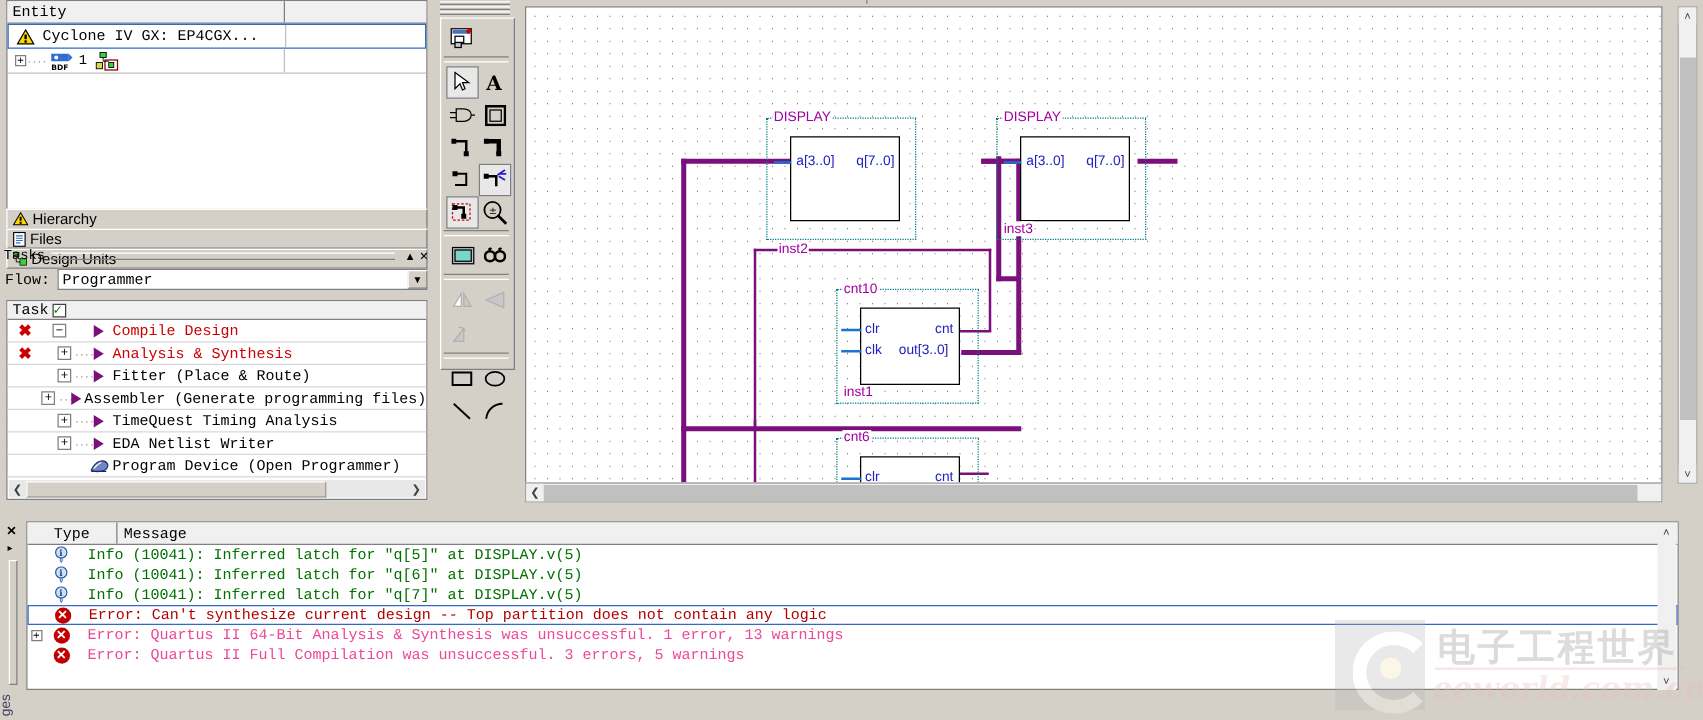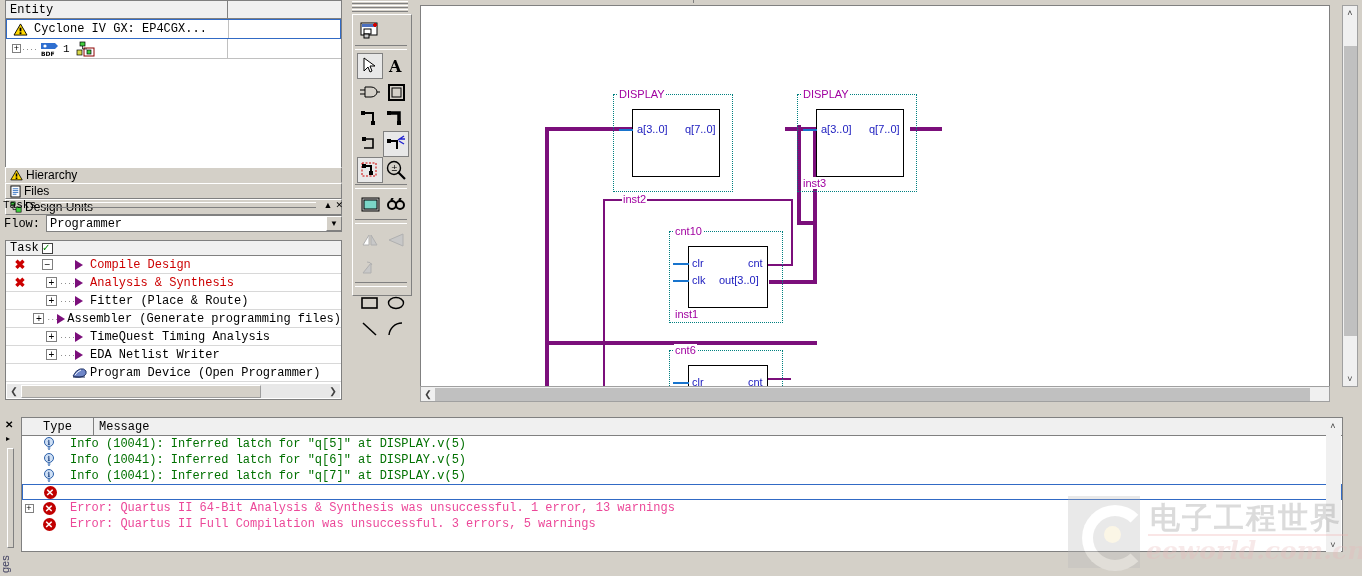--- a/index.html
+++ b/index.html
@@ -641,20 +641,21 @@
               <path d="M6 9 q-2 2 0 4 q2 -2 0 -4" fill="#cfe0f5" stroke="#2b5fa8" stroke-width="0.7"></path>
             </svg>
           </div>
           <div class="m-text info">Info (10041): Inferred latch for "q[7]" at DISPLAY.v(5)</div>
         </div>
         <div class="mrow sel">
           <div class="m-exp"></div>
           <div class="m-ico">
             <span class="ico-err">✕</span>
           </div>
+          <div class="m-text errdark">Error: Can't synthesize current design -- Top partition does not contain any logic</div>
         </div>
         <div class="mrow">
           <div class="m-exp">
             <span class="m-expbox">+</span>
           </div>
           <div class="m-ico">
             <span class="ico-err">✕</span>
           </div>
           <div class="m-text err">Error: Quartus II 64-Bit Analysis &amp; Synthesis was unsuccessful. 1 error, 13 warnings</div>
         </div>

